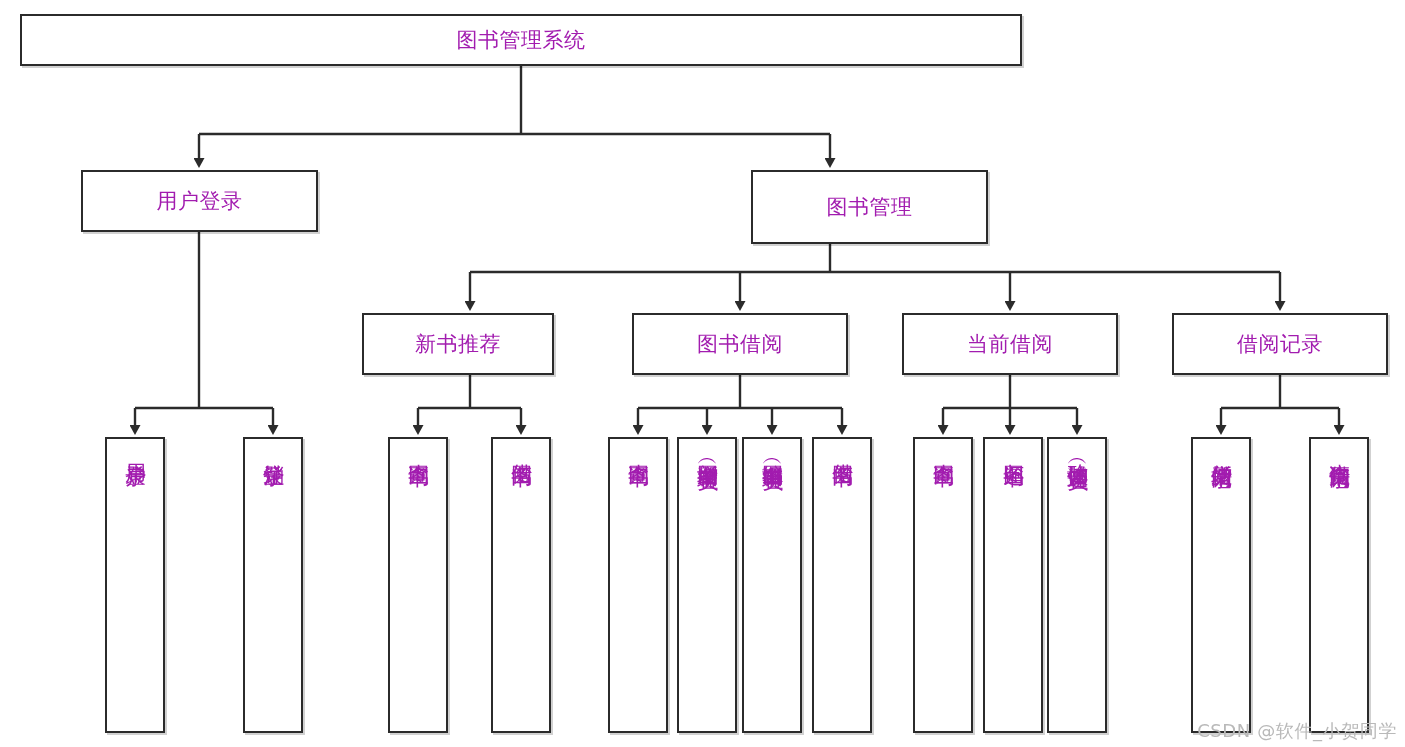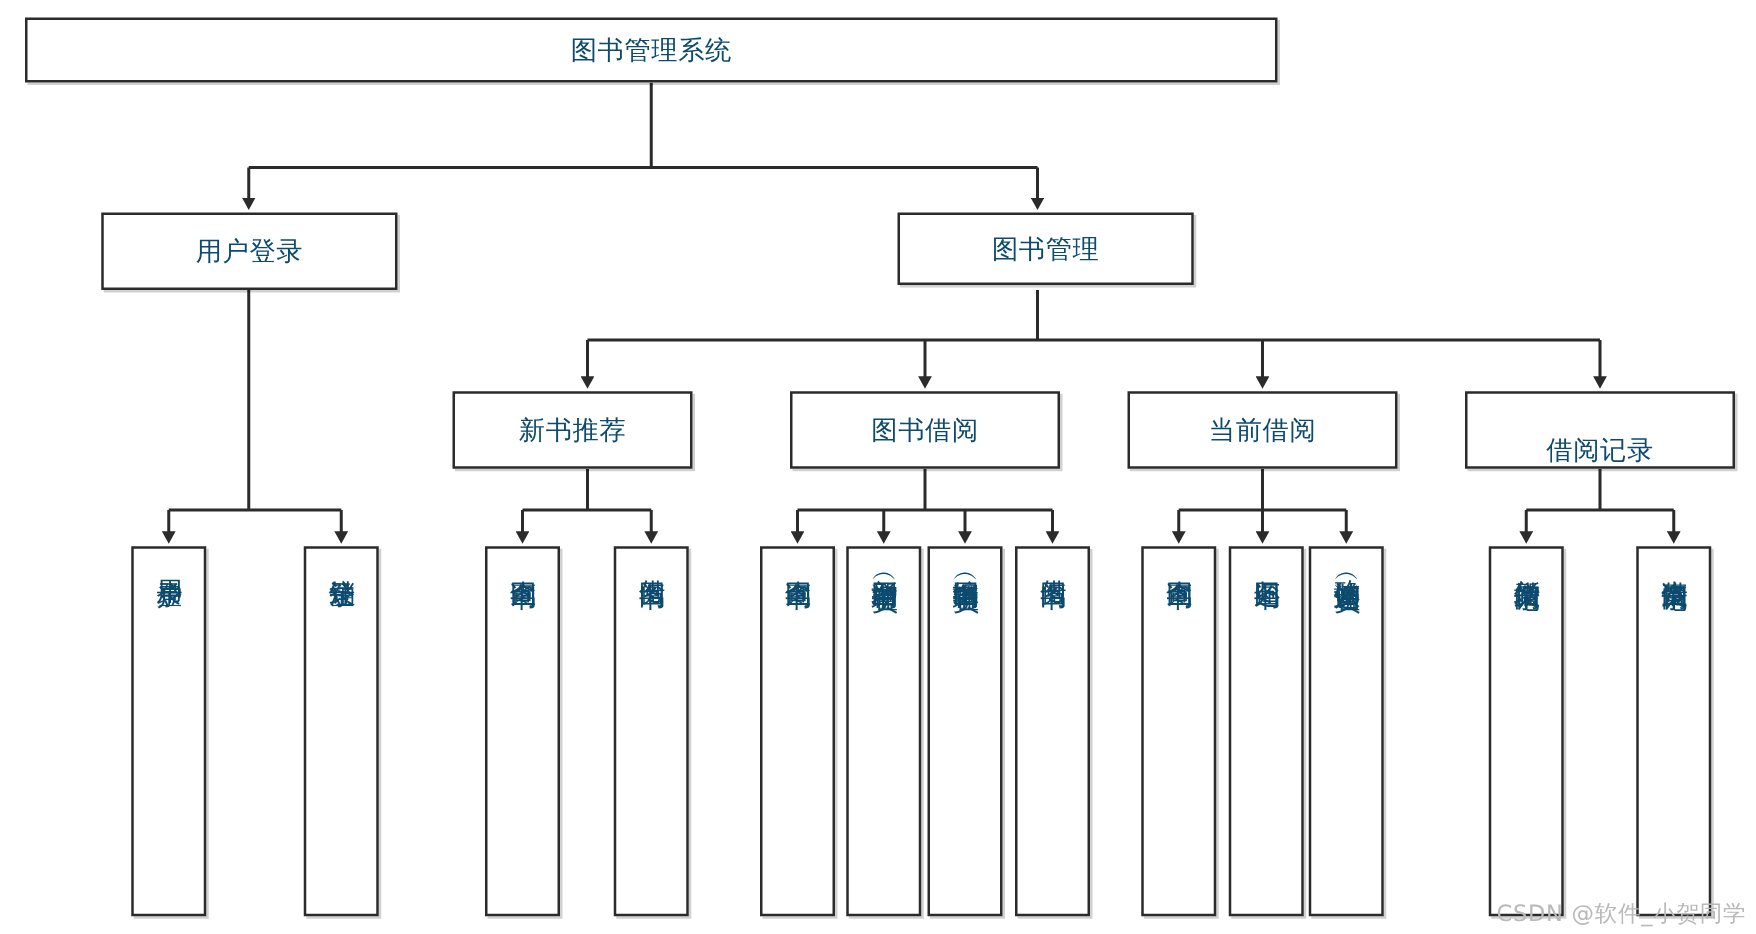--- a/index.html
+++ b/index.html
@@ -26,21 +26,21 @@
     pointer-events: none;
   }
   .node {
     position: absolute;
     box-sizing: border-box;
     border: 2px solid #2b2b2b;
     background: #ffffff;
     display: flex;
     align-items: center;
     justify-content: center;
-    color: #0c4a6e;
+    color: #a21caf;
     box-shadow: 2px 2px 0 rgba(0,0,0,0.18);
   }
   .node .label {
     display: block;
     text-align: center;
     line-height: 1.18;
     letter-spacing: 0.5px;
   }
   .node.horiz .label {
     writing-mode: horizontal-tb;
@@ -124,34 +124,34 @@
     </g>
   </svg>
 
   <div class="node horiz" style="left:20px; top:14px; width:1002px; height:52px;">
     <span class="label">图书管理系统</span>
   </div>
 
   <div class="node horiz" style="left:81px; top:170px; width:237px; height:62px;">
     <span class="label">用户登录</span>
   </div>
-  <div class="node horiz" style="left:718px; top:170px; width:237px; height:58px;">
+  <div class="node horiz" style="left:751px; top:170px; width:237px; height:74px;">
     <span class="label">图书管理</span>
   </div>
 
   <div class="node horiz" style="left:362px; top:313px; width:192px; height:62px;">
     <span class="label">新书推荐</span>
   </div>
   <div class="node horiz" style="left:632px; top:313px; width:216px; height:62px;">
     <span class="label">图书借阅</span>
   </div>
   <div class="node horiz" style="left:902px; top:313px; width:216px; height:62px;">
     <span class="label">当前借阅</span>
   </div>
-  <div class="node horiz" style="left:1172px; top:313px; width:216px; height:62px;align-items:flex-end;">
+  <div class="node horiz" style="left:1172px; top:313px; width:216px; height:62px;">
     <span class="label">借阅记录</span>
   </div>
 
   <div class="node vert" style="left:105px; top:437px; width:60px; height:296px;">
     <span class="label">用户登录</span>
   </div>
   <div class="node vert" style="left:243px; top:437px; width:60px; height:296px;">
     <span class="label">注销登录</span>
   </div>
 

